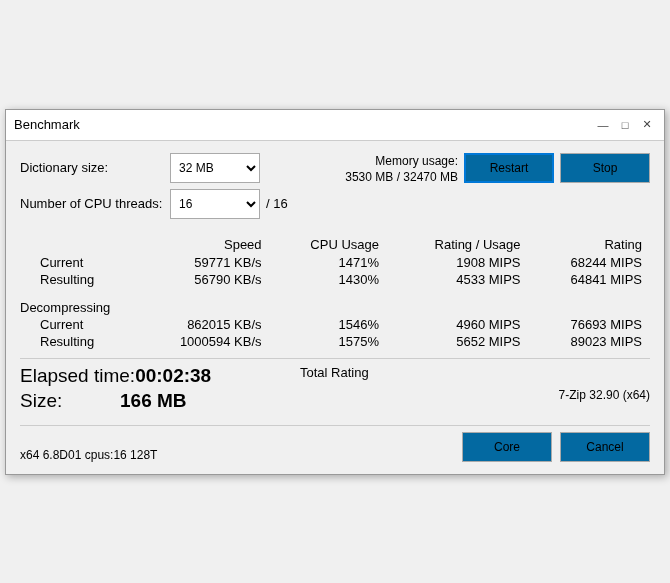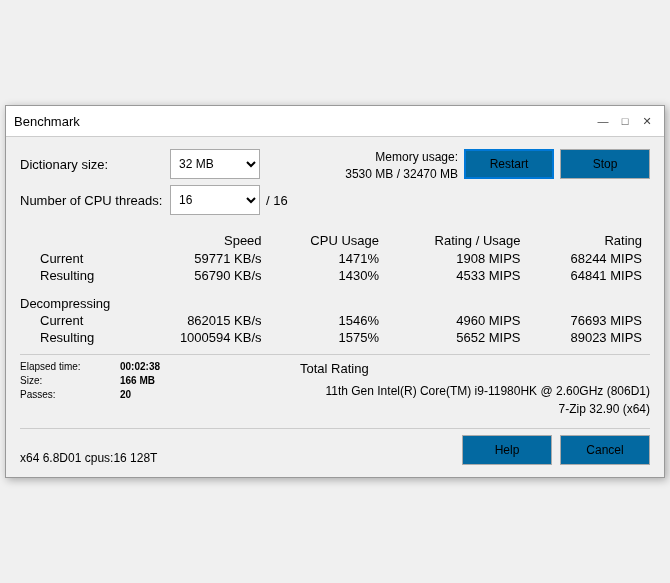--- a/index.html
+++ b/index.html
@@ -143,21 +143,21 @@
       margin-top: 8px;
       padding-top: 6px;
       border-top: 1px solid #ccc;
     }
     .summary-left {
       flex: 0 0 280px;
     }
     .summary-row {
       display: flex;
       margin-bottom: 3px;
-      font-size: 10px;
+      font-size: 19px;
     }
     .summary-label {
       min-width: 100px;
     }
     .summary-value {
       font-weight: bold;
     }
     .summary-right {
       flex: 1;
     }
@@ -290,35 +290,30 @@
     <div class="summary-section">
       <div class="summary-left">
         <div class="summary-row">
           <span class="summary-label">Elapsed time:</span>
           <span class="summary-value">00:02:38</span>
         </div>
         <div class="summary-row">
           <span class="summary-label">Size:</span>
           <span class="summary-value">166 MB</span>
         </div>
-        <div class="summary-row">
-          <span class="summary-label">Passes:</span>
-          <span class="summary-value">20</span>
-        </div>
       </div>
       <div class="summary-right">
         <div class="total-rating-header">Total Rating</div>
         <div class="system-info">
-          <div>11th Gen Intel(R) Core(TM) i9-11980HK @ 2.60GHz (806D1)</div>
           <div>7-Zip 32.90 (x64)</div>
         </div>
       </div>
     </div>
 
     <div class="bottom-bar">
       <span class="bottom-left">x64 6.8D01 cpus:16 128T</span>
       <div class="bottom-buttons">
-        <button class="btn">Help</button>
+        <button class="btn">Core</button>
         <button class="btn">Cancel</button>
       </div>
     </div>
   </div>
 </div>
 
 </body></html>

